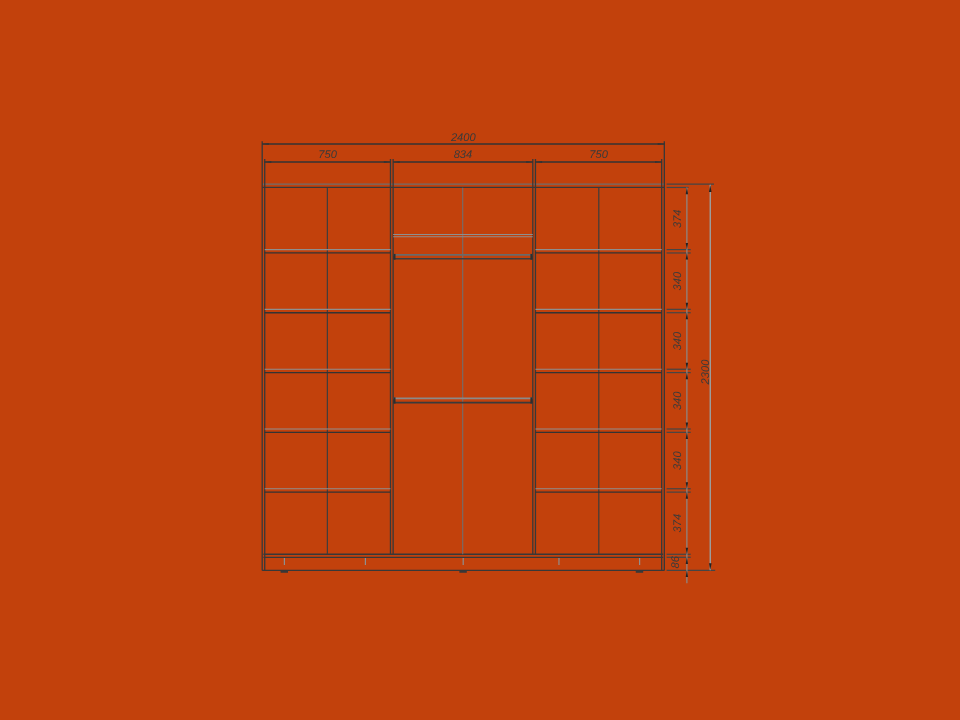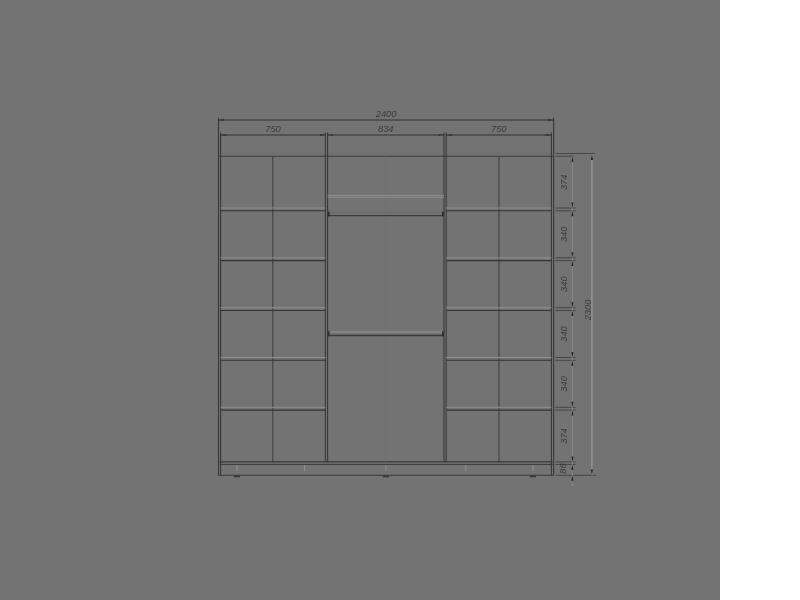--- a/index.html
+++ b/index.html
@@ -1,16 +1,16 @@
 <!DOCTYPE html>
 <html><head>
 <meta charset="utf-8">
 <style>
   html,body{margin:0;padding:0;background:#ffffff;}
-  .page{width:720px;height:600px;position:relative;background:#737373;overflow:hidden;}
+  .page{width:800px;height:600px;position:relative;background:#c2410c;overflow:hidden;}
   text{font-family:"Liberation Sans",sans-serif;font-style:italic;fill:#3a3a3a;}
 </style>
 </head>
 <body>
 <div class="page">
 <svg width="800" height="600" viewBox="0 0 800 600" xmlns="http://www.w3.org/2000/svg">
 
 <g>
   <line x1="218.5" y1="153.4" x2="553.6" y2="153.4" stroke="#6e6e6e" stroke-width="1"></line>
   <line x1="218.5" y1="156.2" x2="553.6" y2="156.2" stroke="#383838" stroke-width="1.1"></line>

